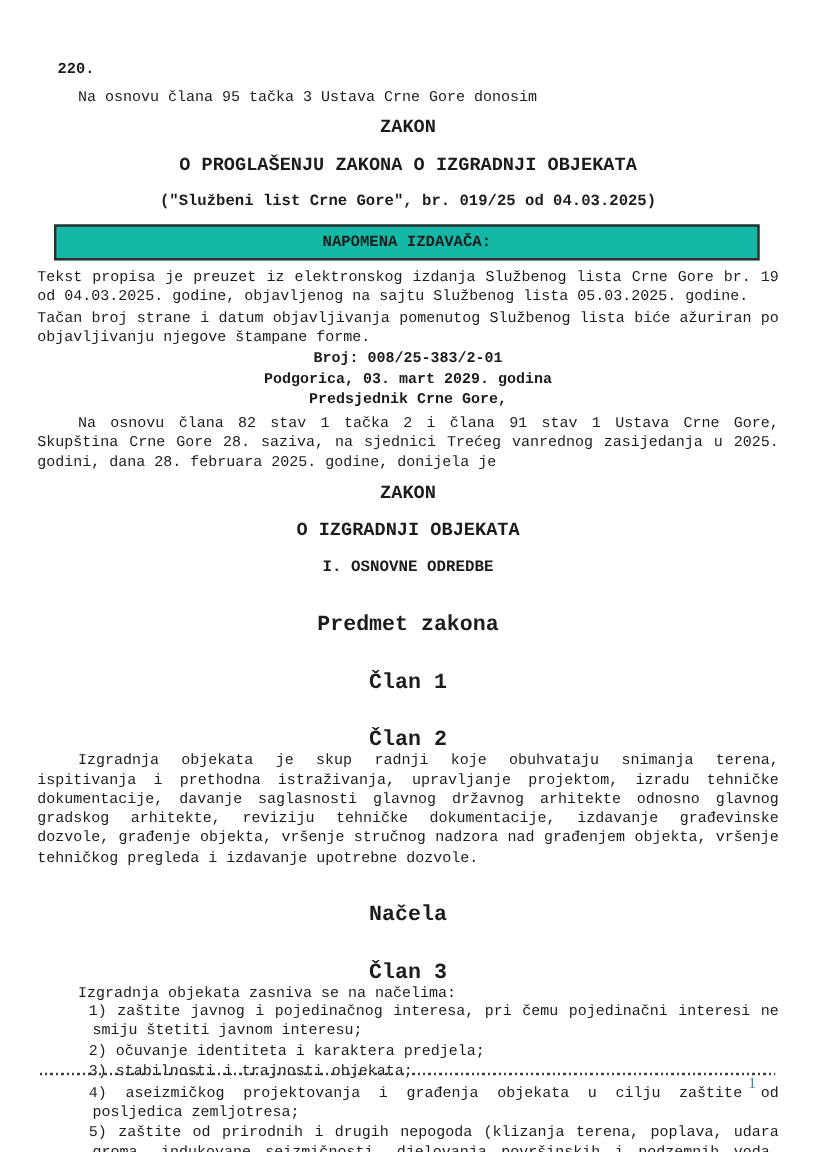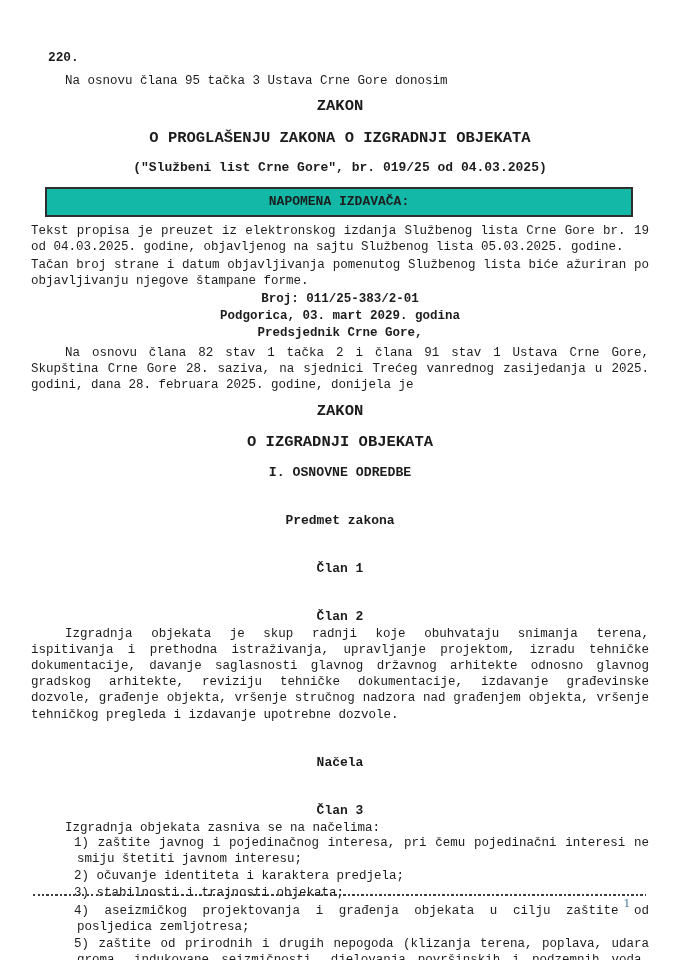--- a/index.html
+++ b/index.html
@@ -19,21 +19,21 @@
   .body-text {
     font-size: 12.5px;
     line-height: 16.2px;
     text-align: justify;
   }
   .indent { text-indent: 34px; }
   .center-b { text-align: center; font-weight: bold; }
   .title-lg { font-size: 15.5px; line-height: 19px; }
   .title-sub { font-size: 13px; line-height: 16px; }
   .chapter { font-size: 13.2px; line-height: 16px; }
-  .h-small { font-size: 13px; line-height: 16px; margin-top: 32px; }
+  .h-small { font-size: 18px; line-height: 16px; margin-top: 32px; }
 
   .ordinal {
     font-weight: bold; font-size: 12.8px; line-height: 16px;
     margin: 0 0 7px 17px;
   }
   .mb-intro   { margin-bottom: 8px; }
   .mb-ukaz    { margin-bottom: 13px; }
   .mb-ukazsub { margin-bottom: 12px; }
   .mb-gazette { margin-bottom: 11px; }
 
@@ -109,21 +109,21 @@
   <div class="note-box">
     <span>NAPOMENA IZDAVAČA:</span>
   </div>
 
   <p class="body-text mb-np1">Tekst propisa je preuzet iz elektronskog izdanja Službenog lista Crne Gore br. 19 od 04.03.2025. godine, objavljenog na sajtu Službenog lista 05.03.2025. godine.</p>
 
   <p class="body-text mb-np2">Tačan broj strane i datum objavljivanja pomenutog Službenog lista biće ažuriran po objavljivanju njegove štampane forme.</p>
 
 
   <div class="sig-block">
-    <div class="sig-line">Broj: 011/25-383/2-01</div>
+    <div class="sig-line">Broj: 008/25-383/2-01</div>
     <div class="sig-line">Podgorica, 03. mart 2029. godina</div>
     <div class="sig-line">Predsjednik Crne Gore,</div>
   </div>
 
   <p class="body-text indent mb-basis">Na osnovu člana 82 stav 1 tačka 2 i člana 91 stav 1 Ustava Crne Gore, Skupština Crne Gore 28. saziva, na sjednici Trećeg vanrednog zasijedanja u 2025. godini, dana 28. februara 2025. godine, donijela je</p>
 
   <div class="center-b title-lg mb-zakon">ZAKON</div>
 
   <div class="center-b title-lg mb-zakonsub">O IZGRADNJI OBJEKATA</div>
 

